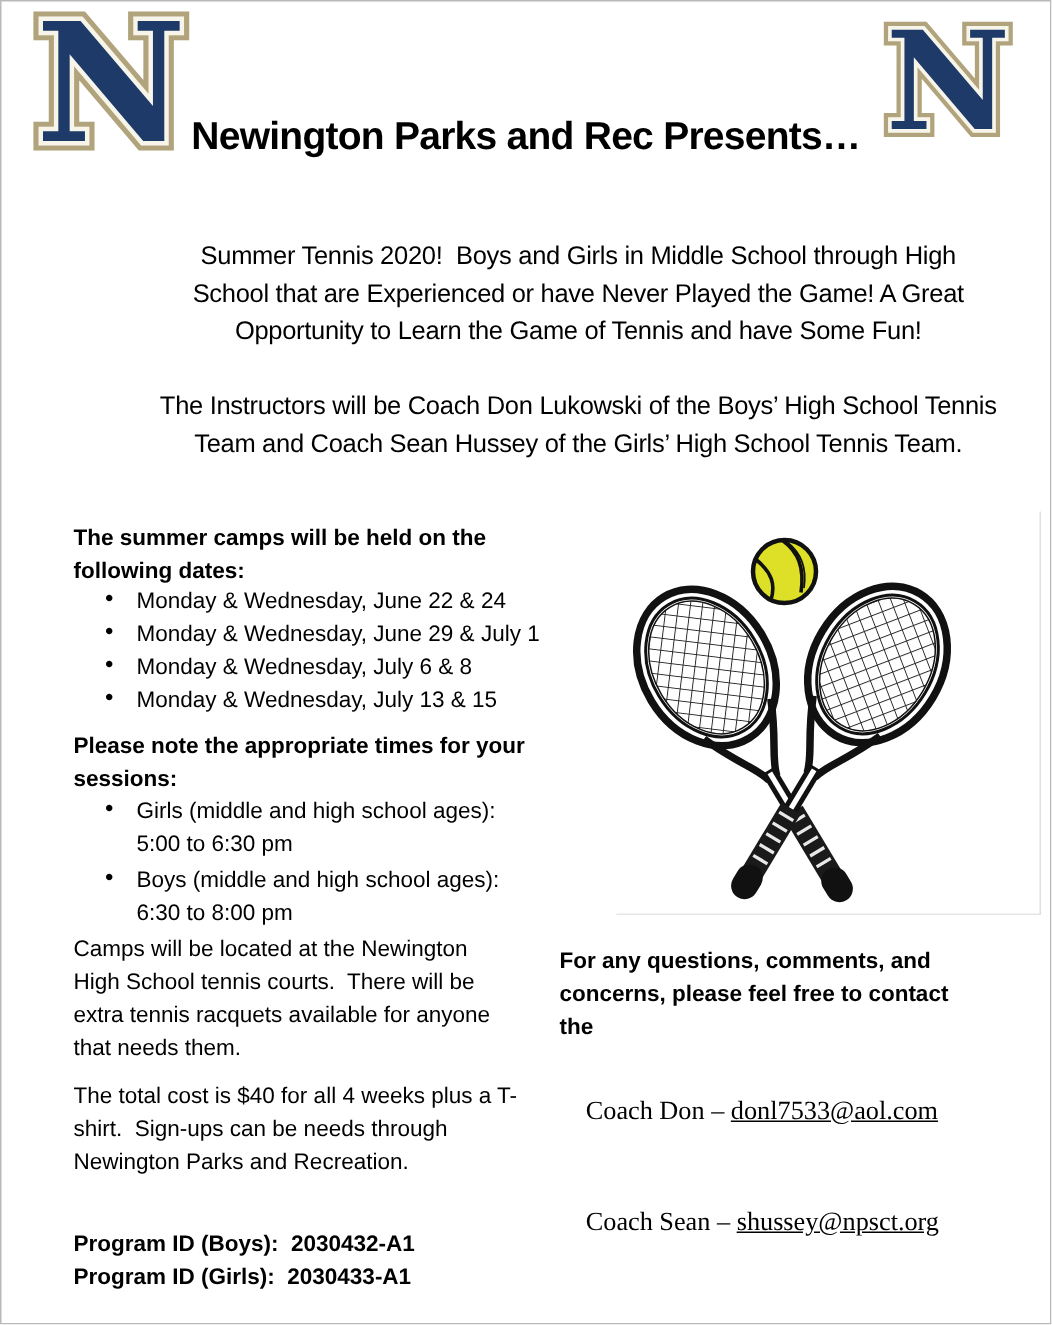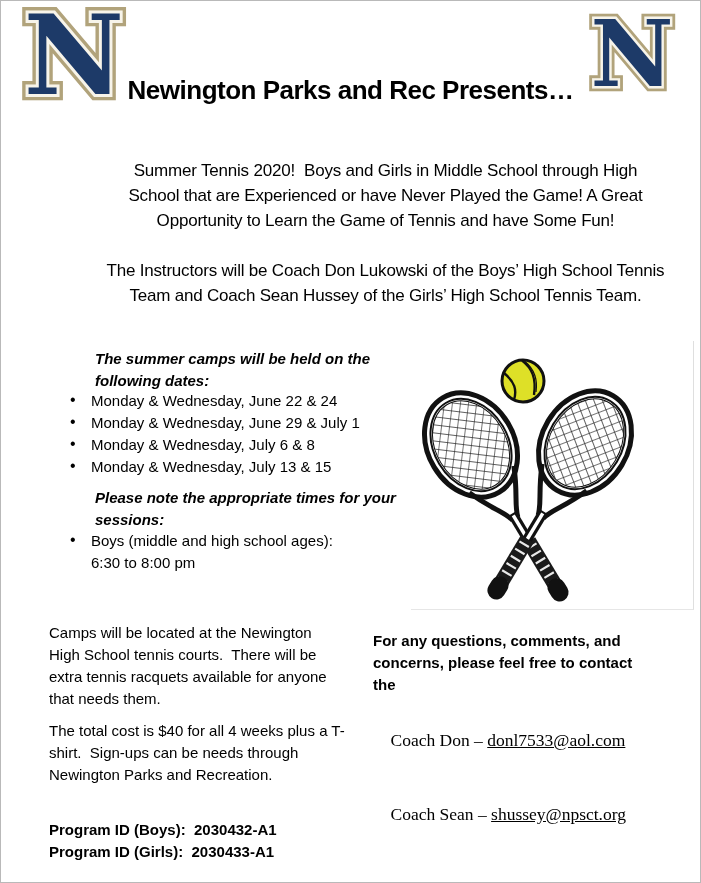--- a/index.html
+++ b/index.html
@@ -19,21 +19,21 @@
   }
   
   .intro{
     position:absolute;left:0;width:100%;text-align:center;
     font-size:17px;line-height:25px;letter-spacing:-0.2px;padding-left:35px;
   }
   #intro-summer{top:157px;}
   #intro-instructors{top:257px;}
   
   .blk{position:absolute;font-size:15px;line-height:22px;}
-  .bi{font-weight:bold;font-style:italic;margin-left:46px;}
+  .bi{font-weight:bold;}
   .bold{font-weight:bold;}
   .bullet-row{position:relative;padding-left:42px;}
   .bullet-row::before{
     content:"\2022";position:absolute;left:21px;top:-1px;font-size:16px;
   }
   .times-item{margin-bottom:2px;}
   
   .coach-line{
     position:absolute;left:372px;font-family:"Liberation Serif",serif;
     font-size:17.5px;line-height:22px;white-space:pre-wrap;
@@ -92,20 +92,24 @@
     </div>
   </div>
 
   <div class="blk bi" style="left:48px;top:486px;width:330px">
     <div class="line">Please note the appropriate times for your</div>
     <div class="line">sessions:</div>
   </div>
 
   <div class="blk" style="left:48px;top:529px;width:340px">
     <div class="bullet-row times-item">
+      <div class="line">Girls (middle and high school ages):</div>
+      <div class="line">5:00 to 6:30 pm</div>
+    </div>
+    <div class="bullet-row times-item">
       <div class="line">Boys (middle and high school ages):</div>
       <div class="line">6:30 to 8:00 pm</div>
     </div>
   </div>
 
   <div class="blk" style="left:48px;top:621px;width:340px">
     <div class="line">Camps will be located at the Newington</div>
     <div class="line">High School tennis courts.  There will be</div>
     <div class="line">extra tennis racquets available for anyone</div>
     <div class="line">that needs them.</div>

